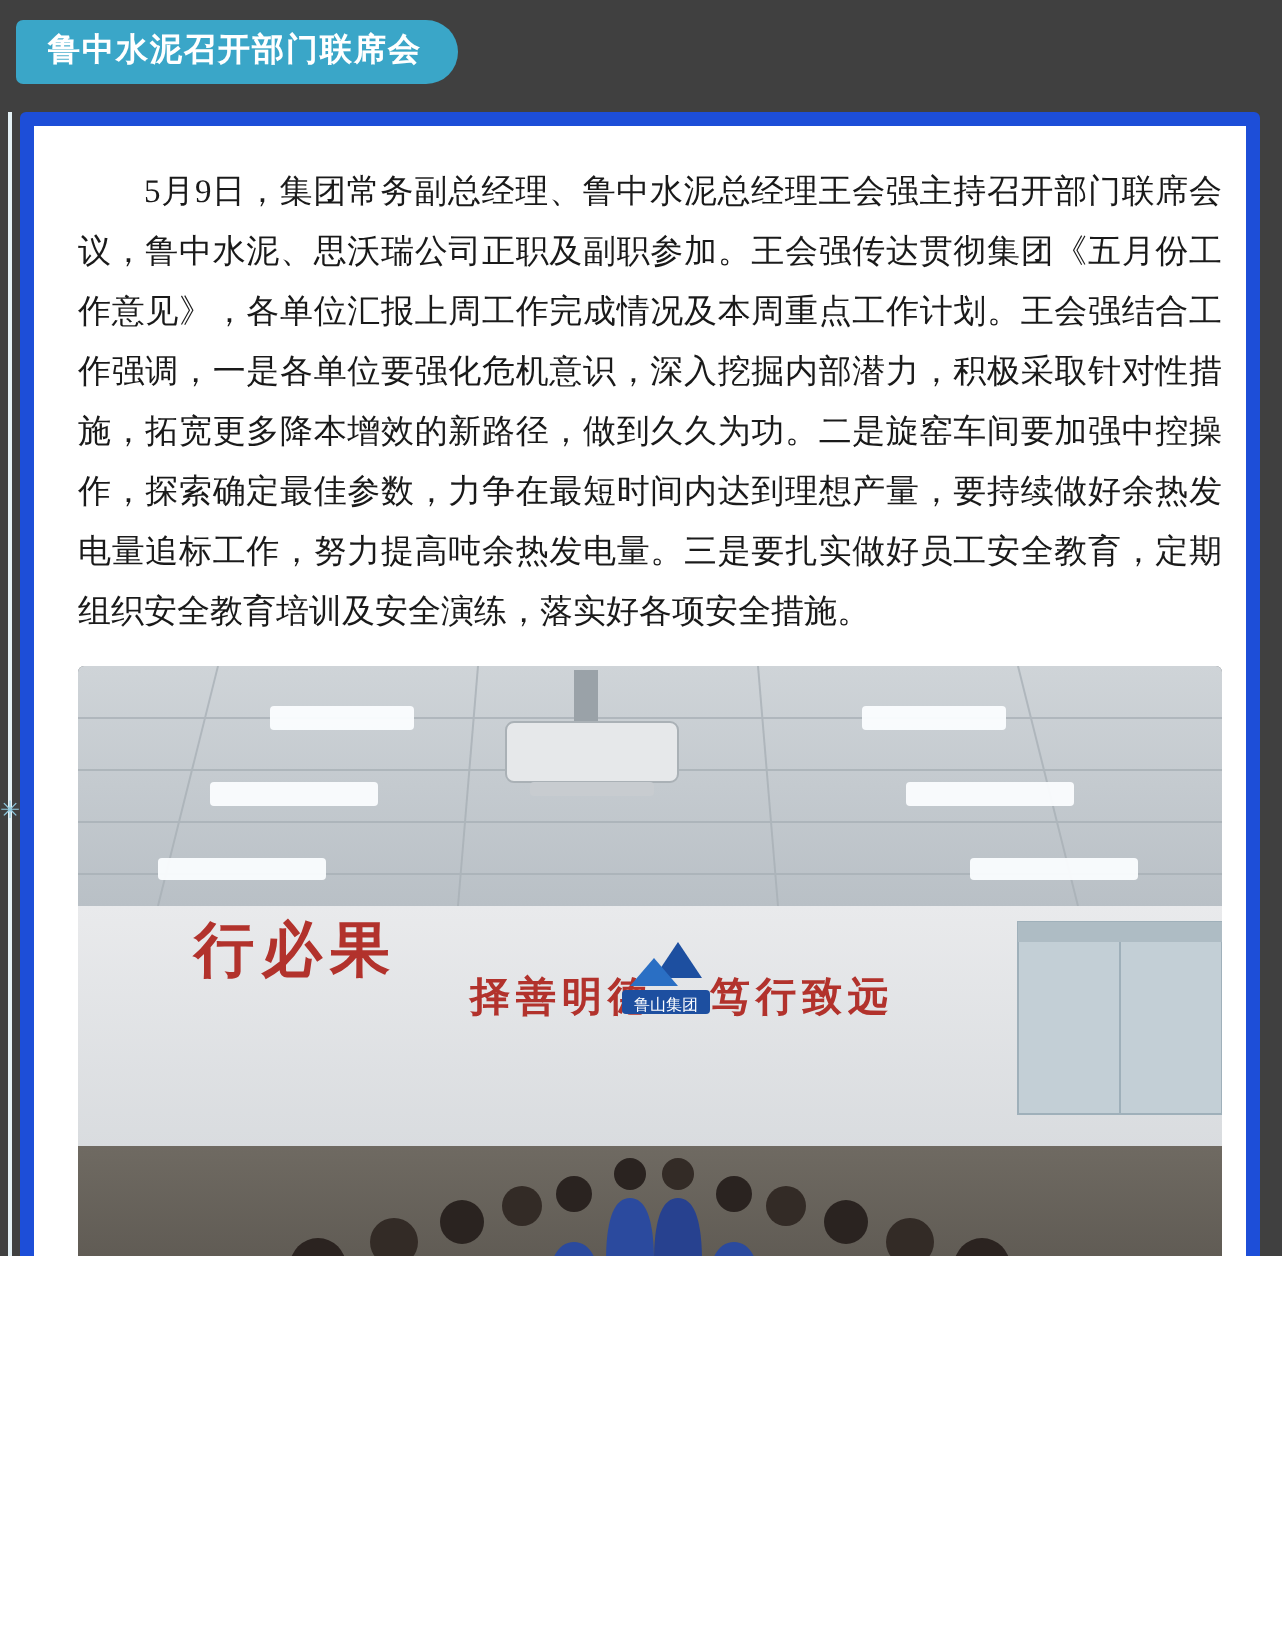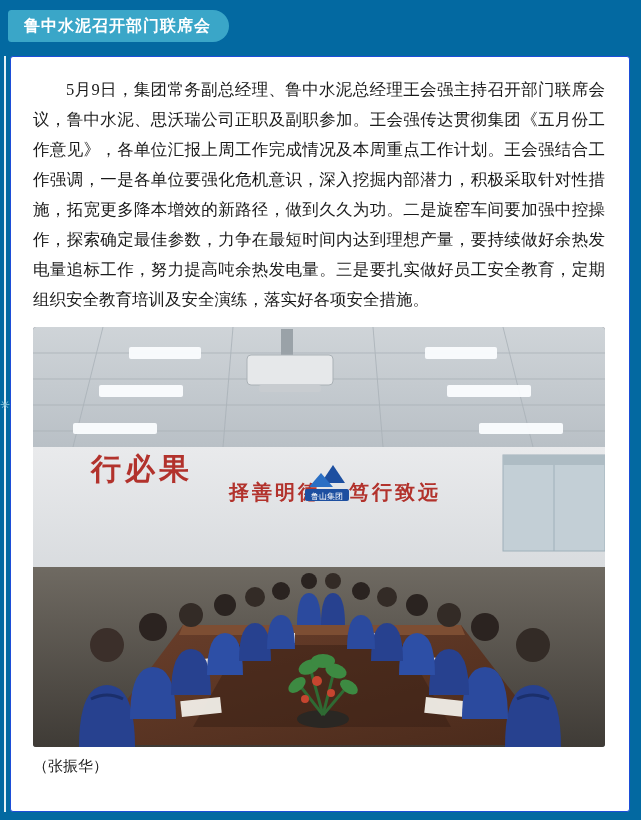--- a/index.html
+++ b/index.html
@@ -7,22 +7,22 @@
     margin: 0;
     padding: 0;
     width: 641px;
     height: 820px;
     background: #ffffff;
     font-family: "Liberation Sans", sans-serif;
   }
   .page {
     position: relative;
     width: 641px;
-    height: 820px;
-    background: #0369a1;
+    height: 628px;
+    background: #404040;
     overflow: hidden;
     padding-left: 13px;
   }
 
   
   .title-wrap {
     position: absolute;
     left: 8px;
     top: 8px;
     height: 36px;
@@ -41,21 +41,21 @@
     white-space: nowrap;
   }
 
   
   .card {
     position: absolute;
     left: 10px;
     top: 56px;
     width: 620px;
     height: 756px;
-    border: 1px solid #1d4ed8;
+    border: 7px solid #1d4ed8;
     border-radius: 3px;
     background: #ffffff;
   }
   .card-inner {
     position: absolute;
     left: 22px;
     top: 18px;
     width: 572px;
   }
 

